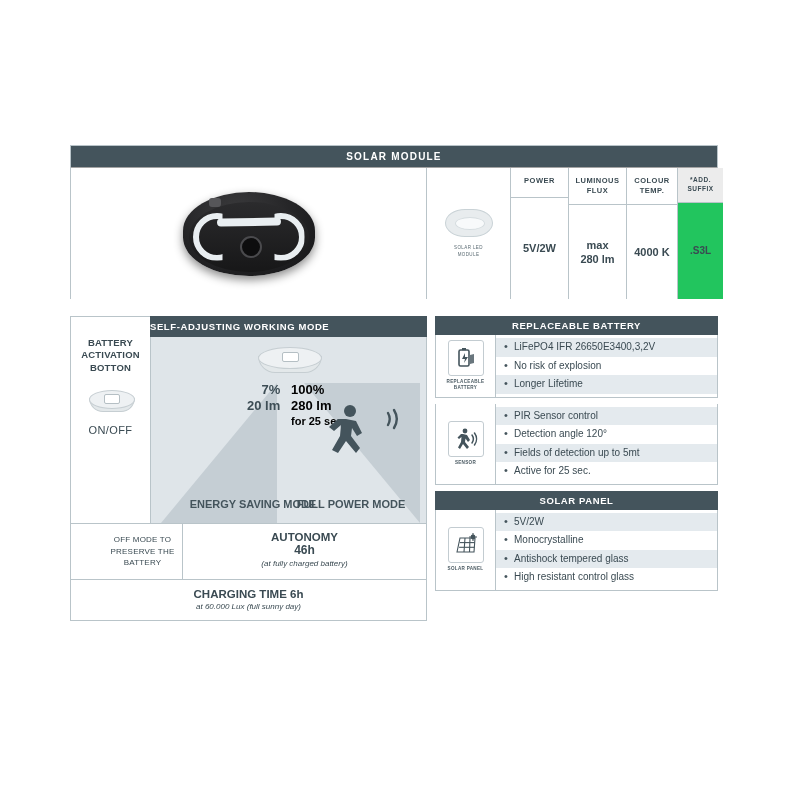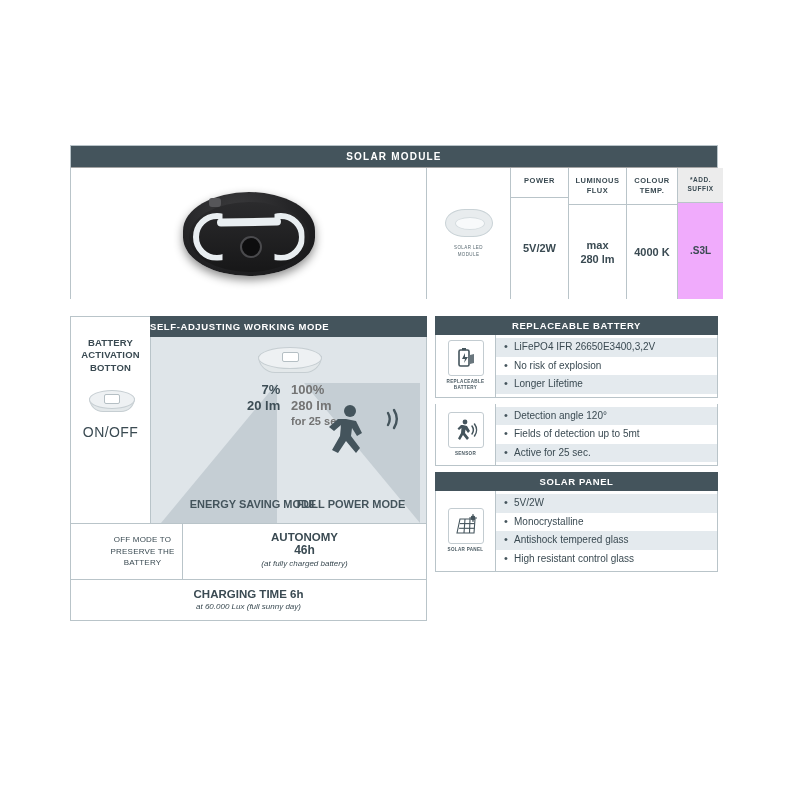--- a/index.html
+++ b/index.html
@@ -160,21 +160,21 @@
     align-items: center;
     justify-content: center;
     font-size: 11px;
     font-weight: bold;
     text-align: center;
     line-height: 1.3;
   }
   .col-power { flex: 0 0 57px; }
   .col-flux  { flex: 0 0 57px; }
   .col-temp  { flex: 0 0 50px; }
-  .col-sfx   { flex: 0 0 45px; background: #f0abfc; }
+  .col-sfx   { flex: 0 0 45px; background: #22c55e; }
   .col-sfx .spec-head { font-size: 6.5px; background: #ececec; }
   .col-sfx .spec-val { font-size: 10px; }
 
   
   .lower {
     display: flex;
     margin-top: 17px;
     gap: 8px;
   }
   .left-group { flex: 0 0 357px; }
@@ -218,21 +218,21 @@
     border-top: none;
     border-radius: 0 0 22px 22px;
   }
   .puck .btn {
     position: absolute; left: 15px; top: 4px;
     width: 14px; height: 8px;
     background: #ffffff;
     border: 1px solid #b5bfc4;
     border-radius: 2px;
   }
-  .onoff { font-size: 14px; letter-spacing: .4px; }
+  .onoff { font-size: 11px; letter-spacing: .4px; }
 
   .self-adj { flex: 1; }
   .sa-header {
     background: #44545c;
     color: #fff;
     text-align: left;
     font-size: 9.5px;
     font-weight: bold;
     letter-spacing: .6px;
     padding: 5px 0;
@@ -291,21 +291,21 @@
     font-size: 13px;
     font-weight: bold;
     color: #3d4d55;
     line-height: 1.25;
   }
   .val-right {
     position: absolute;
     left: 140px; top: 45px;
     font-size: 13px;
     font-weight: bold;
-    color: #737373;
+    color: #000000;
     line-height: 1.25;
   }
   .val-right .sec { font-size: 11px; font-weight: bold; }
   .mode-l, .mode-r {
     position: absolute;
     bottom: 12px;
     font-size: 11px;
     font-weight: bold;
     text-align: center;
     line-height: 1.3;
@@ -587,20 +587,21 @@
                 <g fill="none" stroke="#44545c" stroke-width="1.5" stroke-linecap="round">
                   <path d="M18 8 A 7 7 0 0 1 18 16"></path>
                   <path d="M20.5 6 A 10 10 0 0 1 20.5 18"></path>
                 </g>
               </svg>
             </div>
             <div class="icon-cap" style="white-space:pre-line">SENSOR</div>
           </div>
           <div class="panel-list">
             <ul>
+              <li>PIR Sensor control</li>
               <li>Detection angle 120°</li>
               <li>Fields of detection up to 5mt</li>
               <li>Active for 25 sec.</li>
             </ul>
           </div>
         </div>
       </div>
 
       <div class="panel">
         <div class="panel-header">SOLAR PANEL</div>

